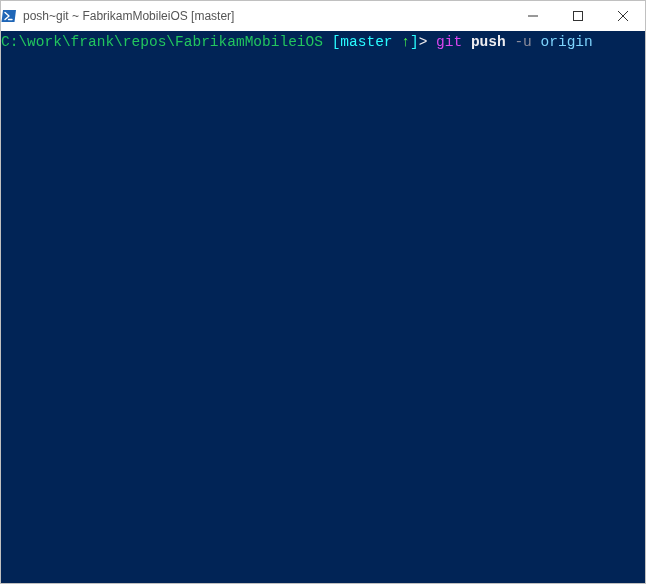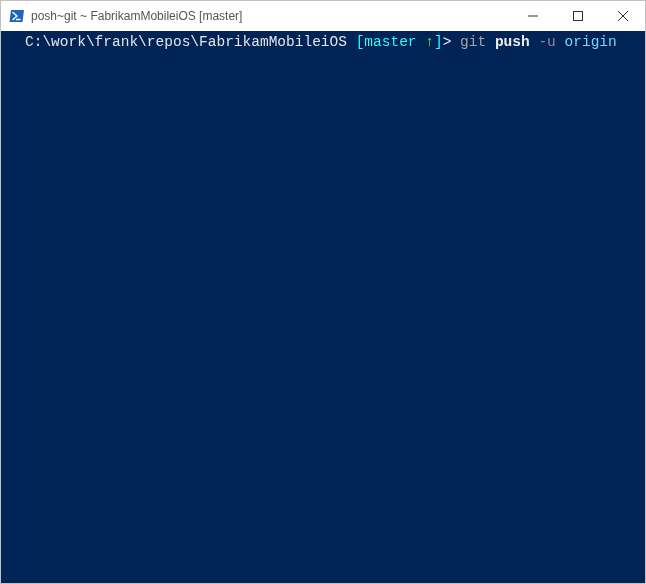--- a/index.html
+++ b/index.html
@@ -20,21 +20,20 @@
       display: flex;
       flex-direction: column;
       border: 1px solid #c0c0c0;
     }
     .titlebar {
       height: 30px;
       background: #ffffff;
       display: flex;
       align-items: center;
       justify-content: space-between;
-      padding-left: 8px;
       font-family: 'Segoe UI', Tahoma, sans-serif;
       font-size: 12px;
       color: #555;
     }
     .titlebar-left {
       display: flex;
       align-items: center;
       gap: 6px;
     }
     .ps-icon {
@@ -58,25 +57,25 @@
     .terminal {
       flex: 1;
       background: #012456;
       color: #eeedf0;
       font-size: 14.5px;
       line-height: 18px;
       padding: 2px 0 0 0;
       white-space: pre;
       overflow: hidden;
     }
-    .prompt-path { color: #e5e5e5; padding-left: 24px; }
+    .prompt-path { color: #22c55e; }
     .prompt-branch { color: #29fbff; }
     .prompt-arrow { color: #49f849; }
     .prompt-gt { color: #eeedf0; }
-    .cmd-yellow { color: #a3a3a3; }
+    .cmd-yellow { color: #d946ef; }
     .cmd-white { color: #eeedf0; font-weight: bold; }
     .cmd-gray { color: #8d8d9b; }
     .cmd-magenta { color: #7dd3fc; }
   </style>
 </head>
 <body>
 
 <div class="window">
   <div class="titlebar">
     <div class="titlebar-left">

